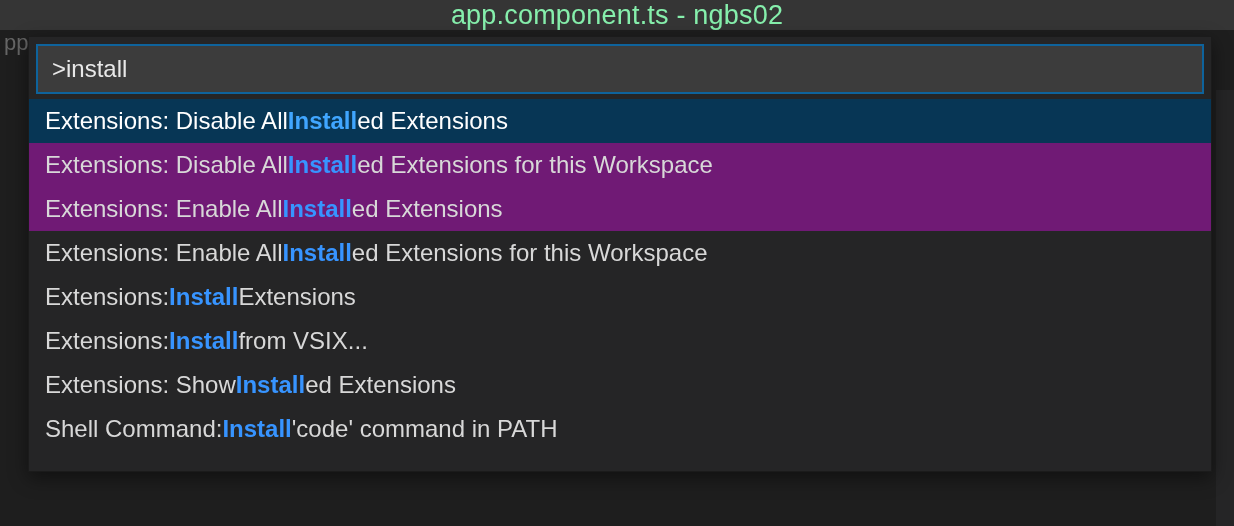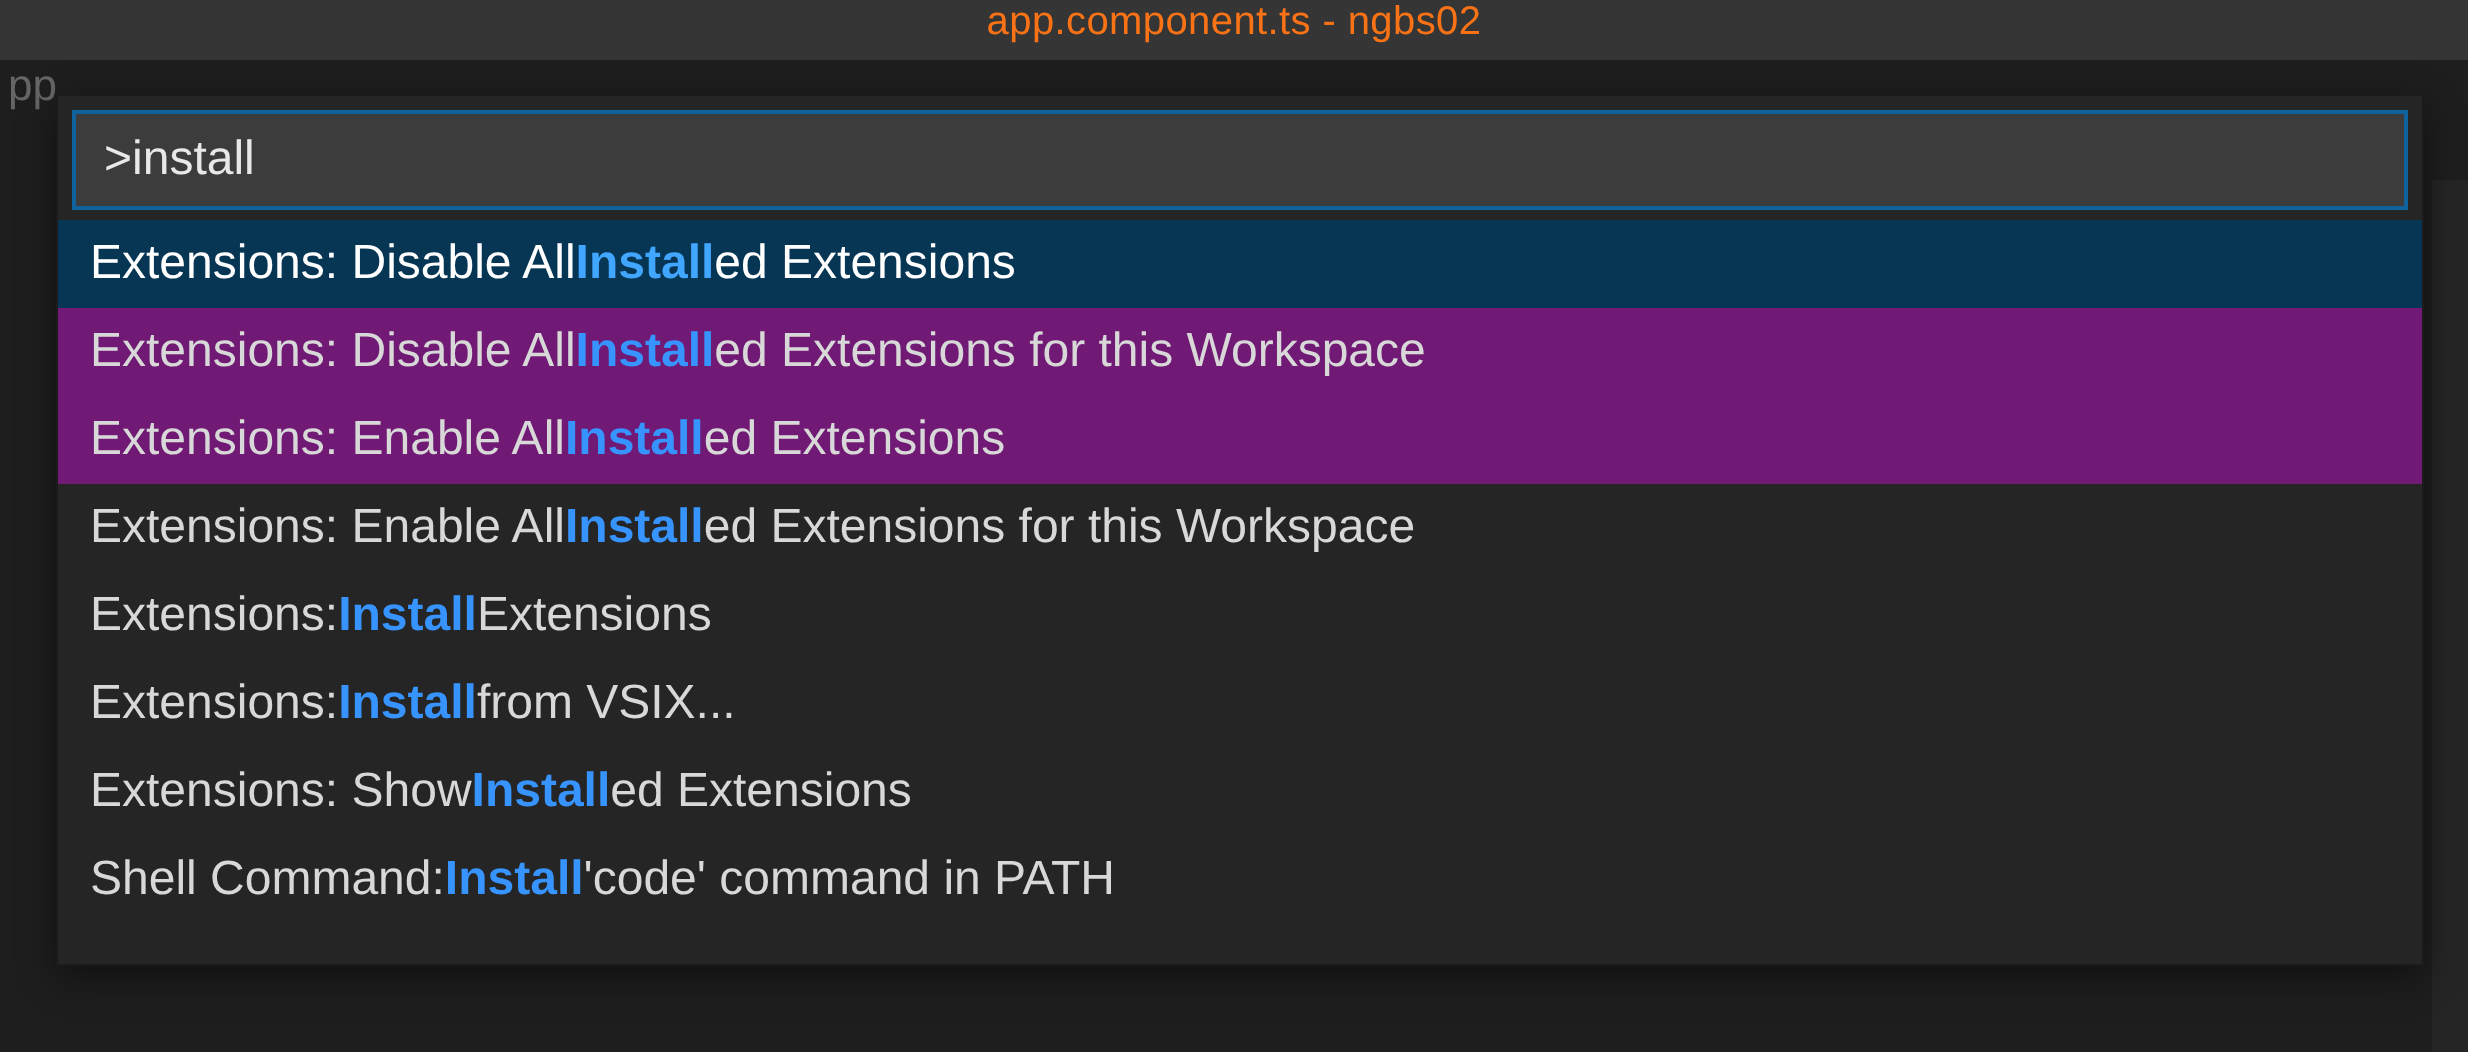--- a/index.html
+++ b/index.html
@@ -10,40 +10,40 @@
       color:#cccccc;
       overflow:hidden;
       position:relative;
     }
     .titlebar {
       height:30px;
       background:#353535;
       display:flex;
       align-items:flex-start;
       justify-content:center;
-      font-size:20px;
-      color:#f97316;
+      font-size:27px;
+      color:#86efac;
       padding-top:0;
       letter-spacing:.2px;
     }
     .bg-stuff {
       position:absolute;
       left:0; right:0; top:30px; bottom:0;
       background:#1e1e1e;
       color:#666;
       padding-left:4px;
       font-size:22px;
     }
     .bg-right-strip {
       position:absolute; right:0; top:60px; width:18px; bottom:0;
       background:#252526;
     }
     .quick-open {
       position:absolute;
-      top:47px;
+      top:36px;
       left:28px;
       width:1184px;
       background:#252526;
       box-shadow:0 6px 18px rgba(0,0,0,.45);
       border:1px solid #1b1b1b;
     }
     .input-wrap { padding:8px 8px 6px 8px; }
     .cmd-input {
       width:100%;
       height:48px;

